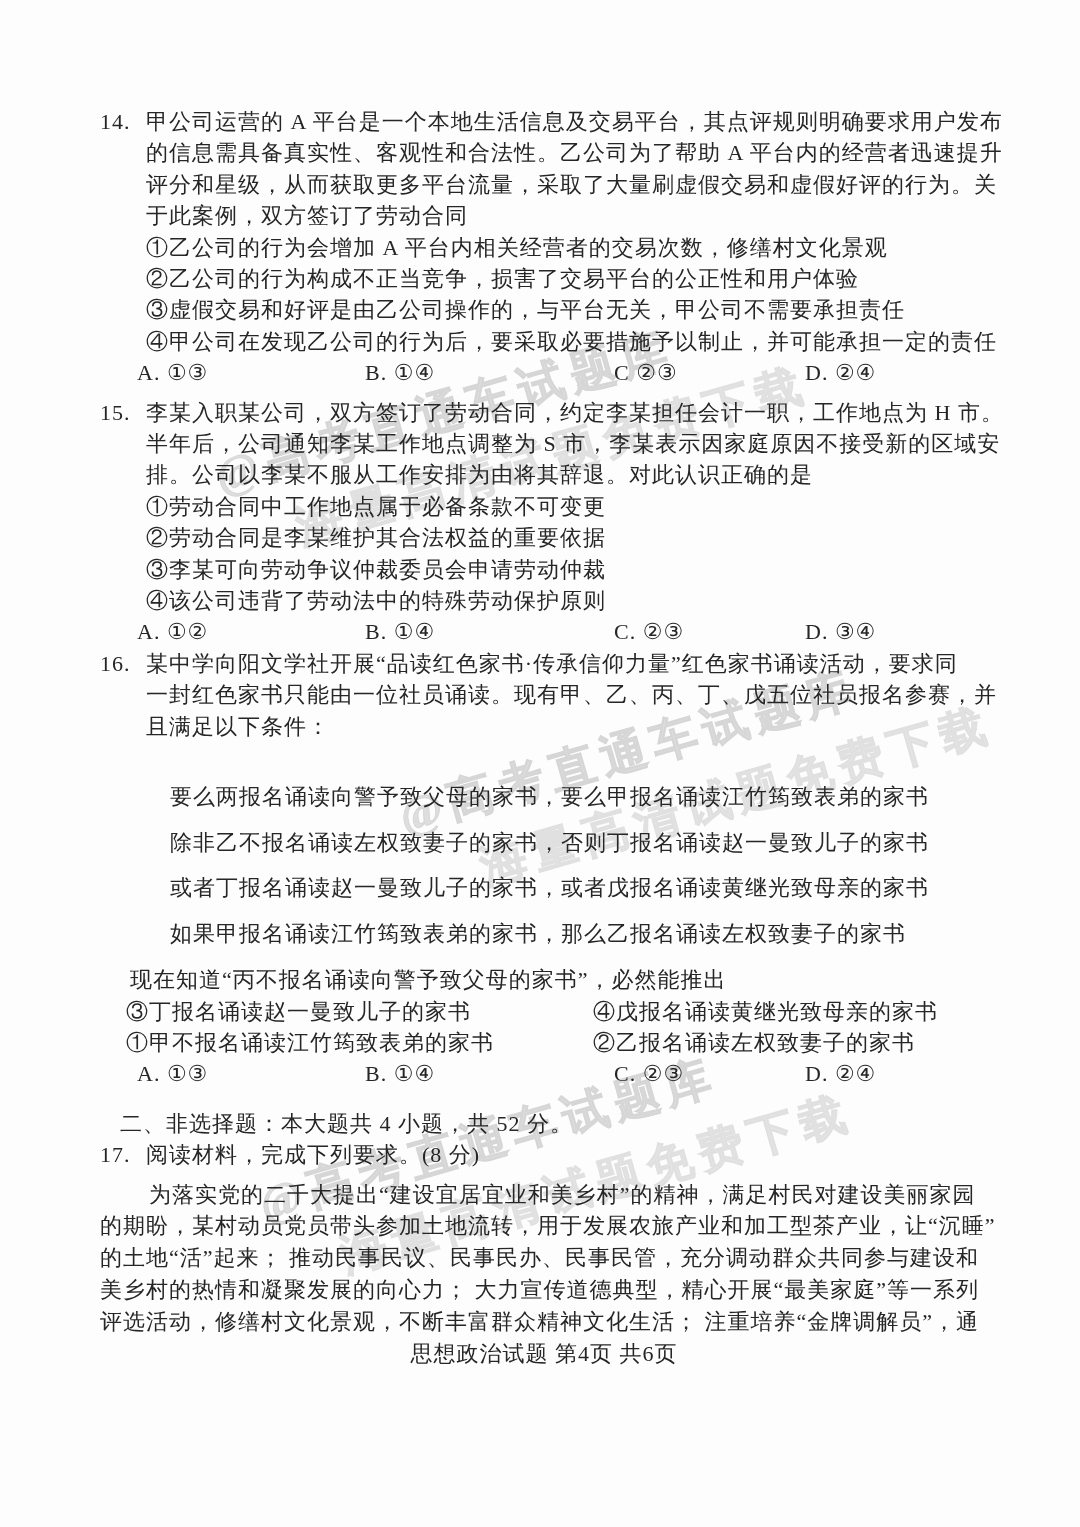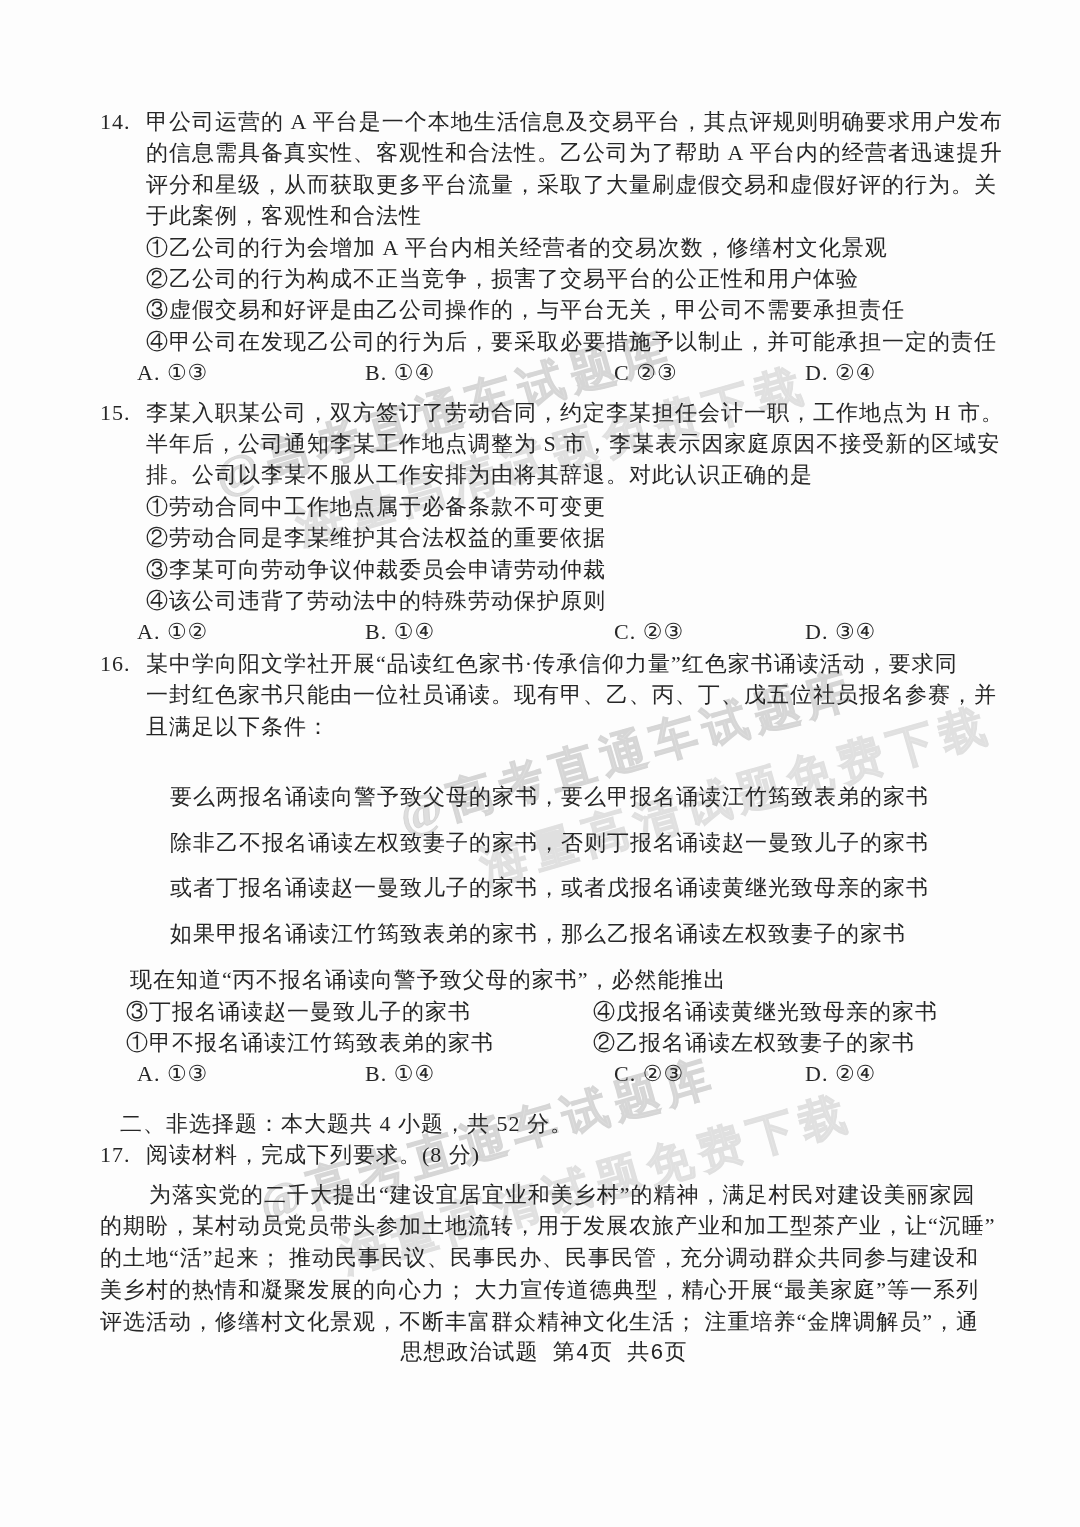--- a/index.html
+++ b/index.html
@@ -40,21 +40,20 @@
   .section-heading{margin-top:18px;white-space:nowrap;margin-left:20px;}
   .q17{margin-top:0;}
   .para{line-height:31.8px;margin-top:8px;}
   .para-line{white-space:nowrap;}
   .para-indent{padding-left:49px;}
   .footer{
     text-align:center;
     margin-top:0;
     line-height:31.8px;
     letter-spacing:1px;
-    font-family:Liberation Mono, monospace;
   }
   
   .wm{
     position:absolute;
     z-index:1;
     transform:rotate(-16deg);
     transform-origin:0 0;
     font-size:46px;
     font-weight:700;
     letter-spacing:7px;
@@ -90,21 +89,21 @@
     <span class="wm-l2">海量高清试题免费下载</span>
   </div>
 
   <div class="content">
 
     <div class="question">
       <span class="qnum">14.</span>
       <div class="qline">甲公司运营的 A 平台是一个本地生活信息及交易平台，其点评规则明确要求用户发布</div>
       <div class="qline">的信息需具备真实性、客观性和合法性。乙公司为了帮助 A 平台内的经营者迅速提升</div>
       <div class="qline">评分和星级，从而获取更多平台流量，采取了大量刷虚假交易和虚假好评的行为。关</div>
-      <div class="qline">于此案例，客观性和合法性</div>
+      <div class="qline">于此案例，双方签订了劳动合同</div>
       <div class="qline">①乙公司的行为会增加 A 平台内相关经营者的交易次数，修缮村文化景观</div>
       <div class="qline">②乙公司的行为构成不正当竞争，损害了交易平台的公正性和用户体验</div>
       <div class="qline">③虚假交易和好评是由乙公司操作的，与平台无关，甲公司不需要承担责任</div>
       <div class="qline">④甲公司在发现乙公司的行为后，要采取必要措施予以制止，并可能承担一定的责任</div>
       <div class="options-row">
         <span class="opt opt-a">A. ①③</span>
         <span class="opt opt-b">B. ①④</span>
         <span class="opt opt-c">C ②③</span>
         <span class="opt opt-d">D. ②④</span>
       </div>

